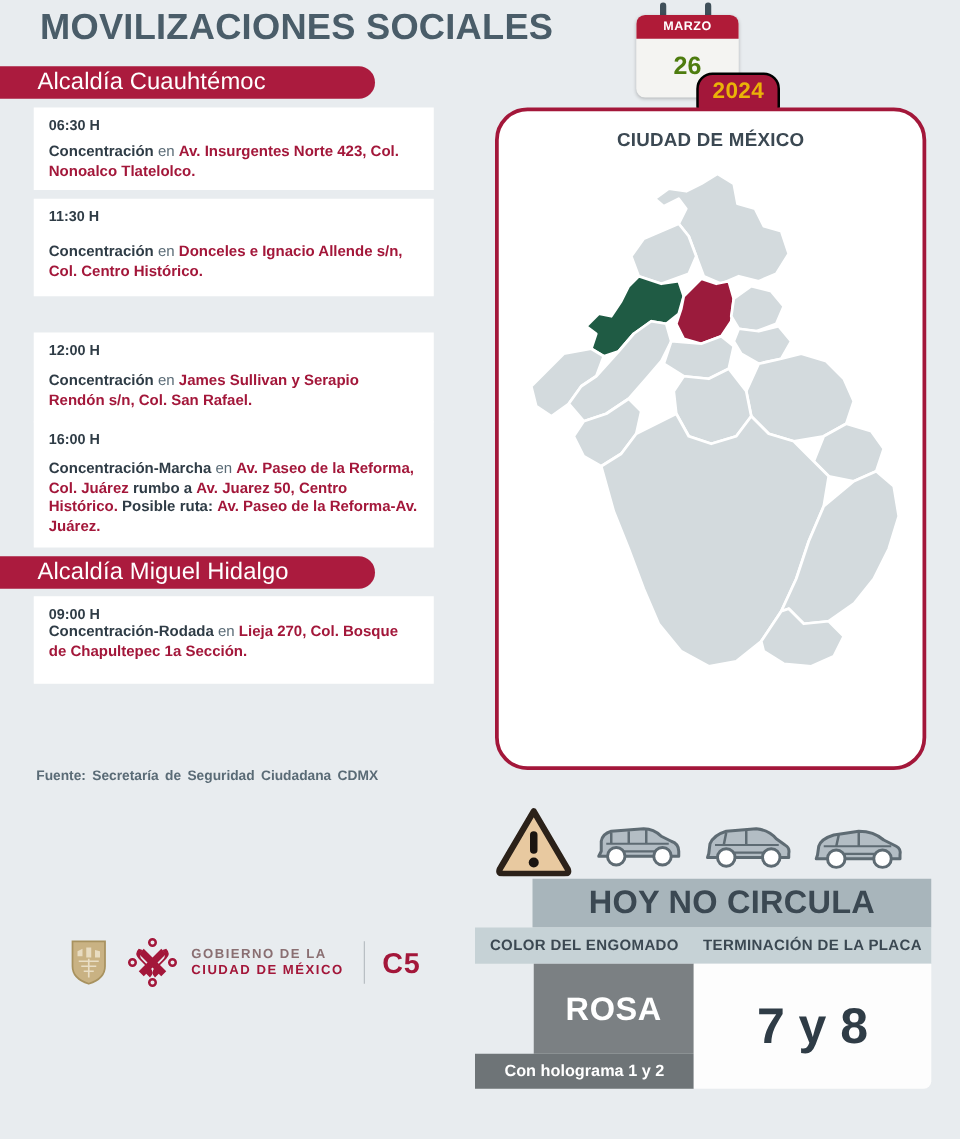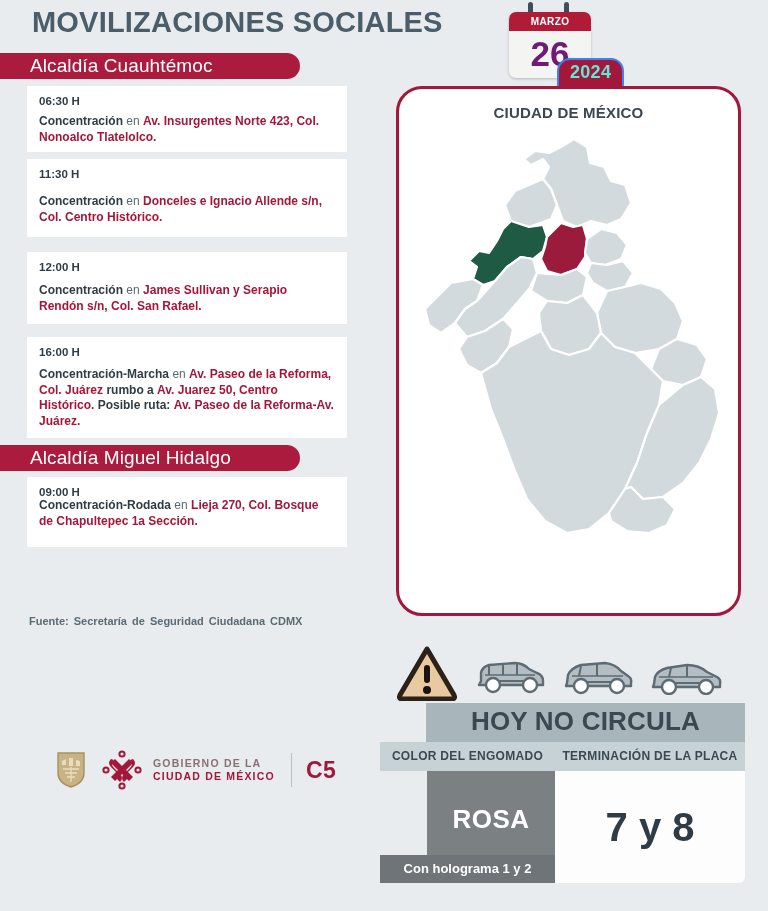--- a/index.html
+++ b/index.html
@@ -31,28 +31,28 @@
     background:#f4f4f2;border-radius:7px;
     box-shadow:0 1px 3px rgba(0,0,0,.22);
     overflow:hidden;
   }
   .cal-month{
     height:19px;line-height:19px;text-align:center;
     background:#b01b38;color:#fff;font-size:10px;font-weight:bold;letter-spacing:.4px;
   }
   .cal-day{
     height:47px;line-height:45px;text-align:center;
-    font-size:35px;font-weight:bold;color:#701a75;
+    font-size:20px;font-weight:bold;color:#4d7c0f;
   }
   .cal-year{
     position:absolute;left:48px;top:50px;
-    background:#a3173a;color:#5eead4;
+    background:#a3173a;color:#eab308;
     font-size:18px;font-weight:bold;
     padding:2px 11px 13px;border-radius:13px;
-    border:2px solid #3b82f6;
+    border:2px solid #000000;
     letter-spacing:.3px;
   }
 
   
   .alcaldia-pill{
     position:absolute;left:0;height:26px;width:300px;
     background:#ab1b3e;
     border-radius:0 13px 13px 0;
     color:#fff;font-size:19px;
     display:flex;align-items:center;
@@ -111,21 +111,21 @@
     text-align:center;font-size:12px;font-weight:bold;
     color:#3b4852;padding:7px 0 8px;line-height:14px;letter-spacing:.3px;
   }
   .hnc-sub .col-l{width:175px;}
   .hnc-sub .col-r{flex:1;}
   .hnc-body{display:flex;align-items:stretch;}
   .hnc-left{width:175px;}
   .hnc-color{
     background:#7b8083;color:#fff;
     font-size:26px;font-weight:bold;text-align:center;
-    padding:33px 0 20px;letter-spacing:.5px;margin-left:47px;
+    padding:21px 0 20px;letter-spacing:.5px;margin-left:47px;
   }
   .hnc-holo{
     background:#6e7477;color:#fff;
     font-size:13px;font-weight:bold;text-align:center;
     padding:6px 0 7px;
   }
   .hnc-right{
     flex:1;background:#fdfdfd;
     display:flex;align-items:center;justify-content:center;
     font-size:40px;font-weight:bold;color:#2f3c46;
@@ -176,21 +176,21 @@
 
   <div class="event-card" style="top:159px;height:78px;">
     <div class="ev-time" style="margin-bottom:14px;">11:30 H</div>
     <div class="ev-text">
       <b>Concentración</b>
       <span>en</span>
       <span class="loc">Donceles e Ignacio Allende s/n, Col. Centro Histórico.</span>
     </div>
   </div>
 
-  <div class="event-card" style="top:252px;height:72px;">
+  <div class="event-card" style="top:266px;height:72px;">
     <div class="ev-time" style="margin-bottom:10px;">12:00 H</div>
     <div class="ev-text">
       <b>Concentración</b>
       <span>en</span>
       <span class="loc">James Sullivan y Serapio Rendón s/n, Col. San Rafael.</span>
     </div>
   </div>
 
   <div class="event-card" style="top:337px;height:101px;">
     <div class="ev-time" style="margin-bottom:9px;">16:00 H</div>

